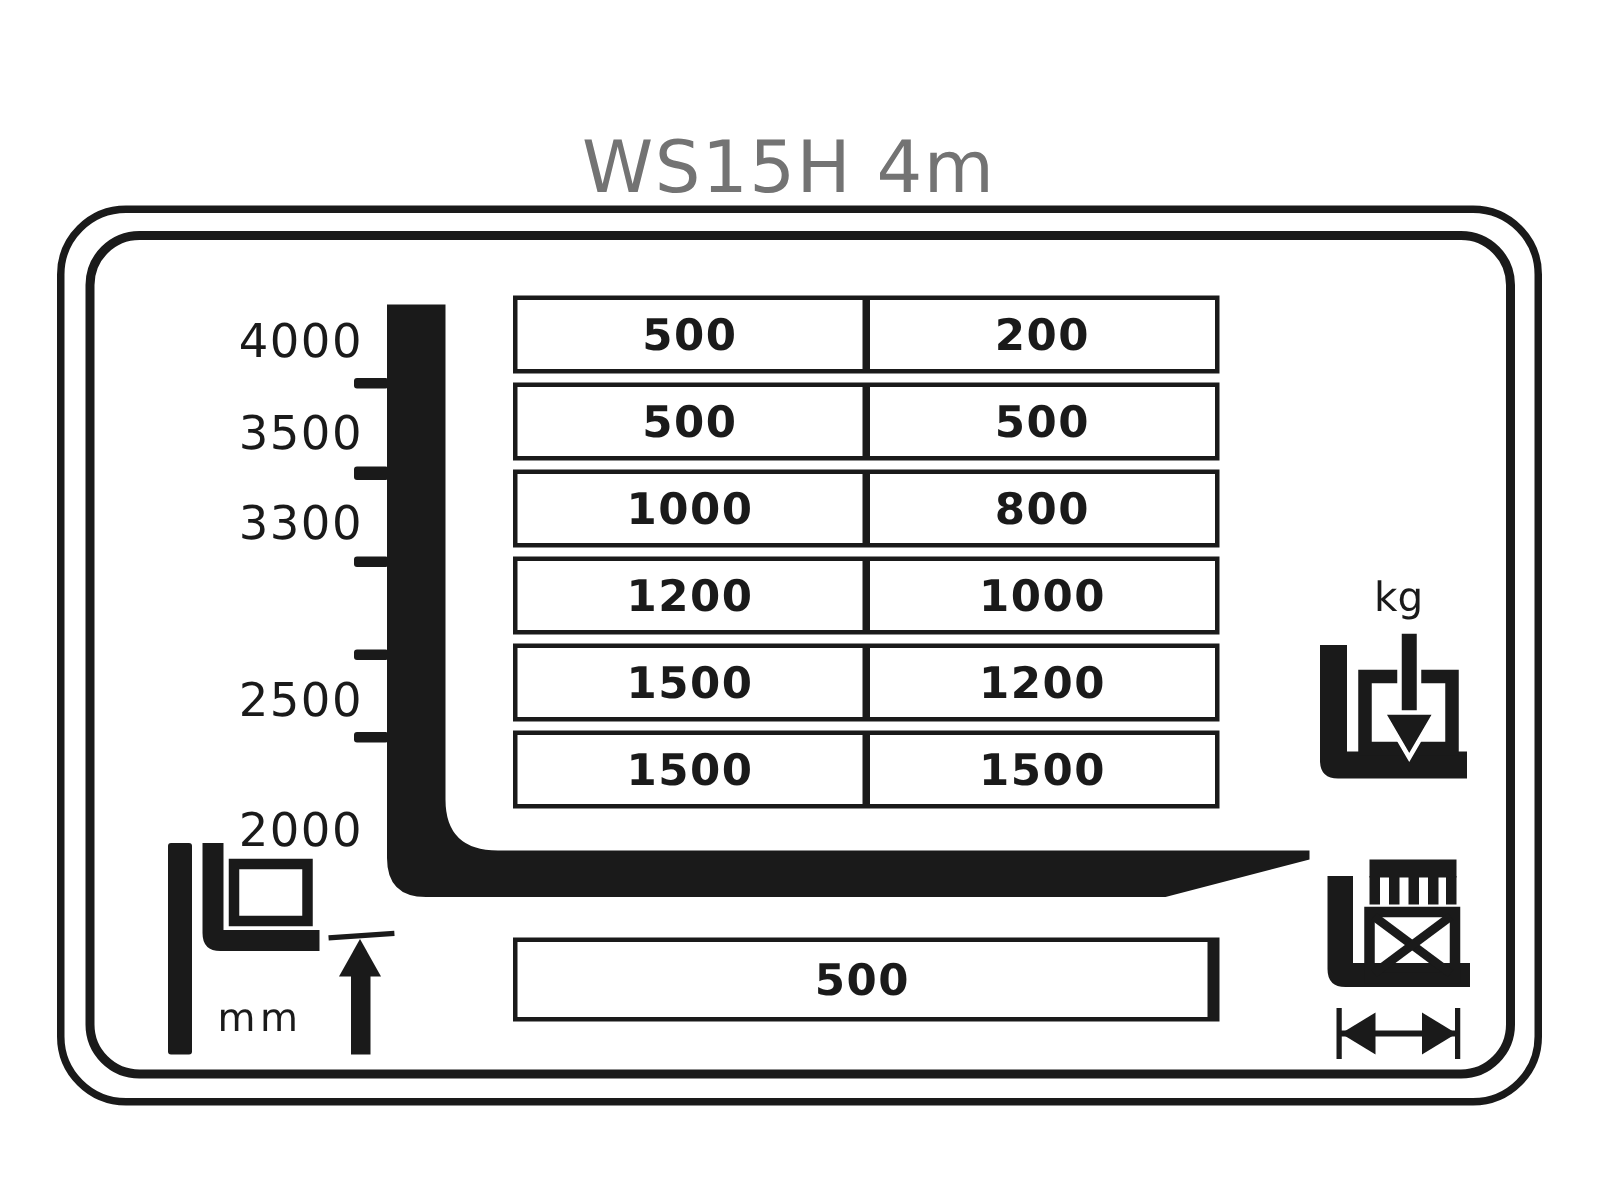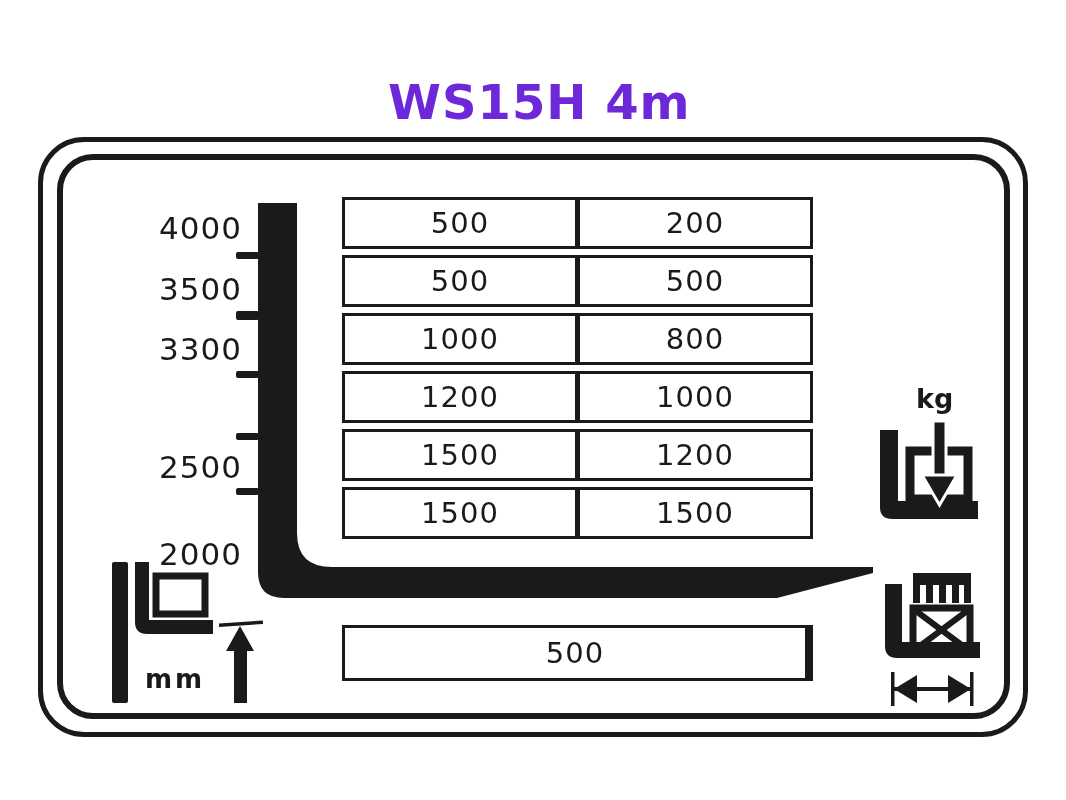--- a/index.html
+++ b/index.html
@@ -1,45 +1,45 @@
 <!DOCTYPE html>
 <html><head>
 <meta charset="utf-8">
 <style>
   :root{ --ink:#1a1a1a; --bg:#ffffff; }
   html,body{ margin:0; padding:0; background:var(--bg); }
   .plate{ position:relative; width:1066px; height:800px; background:var(--bg);
           font-family:"DejaVu Sans", sans-serif; color:var(--ink); overflow:hidden; }
 
-  .title{ position:absolute; left:388px; top:74px; font-size:48px; font-weight:bold;
-          letter-spacing:1px; color:#6d28d9; }
+  .title{ position:absolute; left:388px; top:84px; font-size:48px; font-weight:normal;
+          letter-spacing:1px; color:#737373; }
 
   .frame-outer{ position:absolute; left:38px; top:137px; width:980px; height:590px;
                 border:5px solid var(--ink); border-radius:46px; }
   .frame-inner{ position:absolute; left:57px; top:154px; width:941px; height:553px;
                 border:6px solid var(--ink); border-radius:36px; }
 
   .h-label{ position:absolute; left:128px; width:114px; text-align:right;
             font-size:31px; font-weight:normal; letter-spacing:1px; }
   .tick{ position:absolute; left:236px; width:23px; height:7px; background:var(--ink); border-radius:2px; }
 
   .graphic{ position:absolute; }
 
   .cap-table{ position:absolute; left:342px; top:197px; width:471px; }
   .t-row{ display:flex; height:46px; border:3.5px solid var(--ink); margin-bottom:6px; background:#fff; }
   .t-cell{ flex:1; box-sizing:border-box; text-align:center; line-height:46px;
-           font-size:29px; font-weight:normal; letter-spacing:1px; }
+           font-size:29px; font-weight:bold; letter-spacing:1px; }
   .t-cell.first{ border-right:5px solid var(--ink); }
 
   .lc-table{ position:absolute; left:342px; top:625px; width:471px; }
   .lc-row{ display:flex; height:50px; border:3.5px solid var(--ink); background:#fff; }
   .lc-row .t-cell{ line-height:50px; }
 
   .icon-group{ position:absolute; }
-  .icon-text{ position:absolute; font-weight:bold; color:var(--ink); }
+  .icon-text{ position:absolute; font-weight:normal; color:var(--ink); }
   .ink{ fill:var(--ink); }
   .stroke-ink{ fill:none; stroke:var(--ink); }
 </style>
 </head>
 <body>
 
 <div class="plate">
 
   <div class="title">WS15H 4m</div>
 

